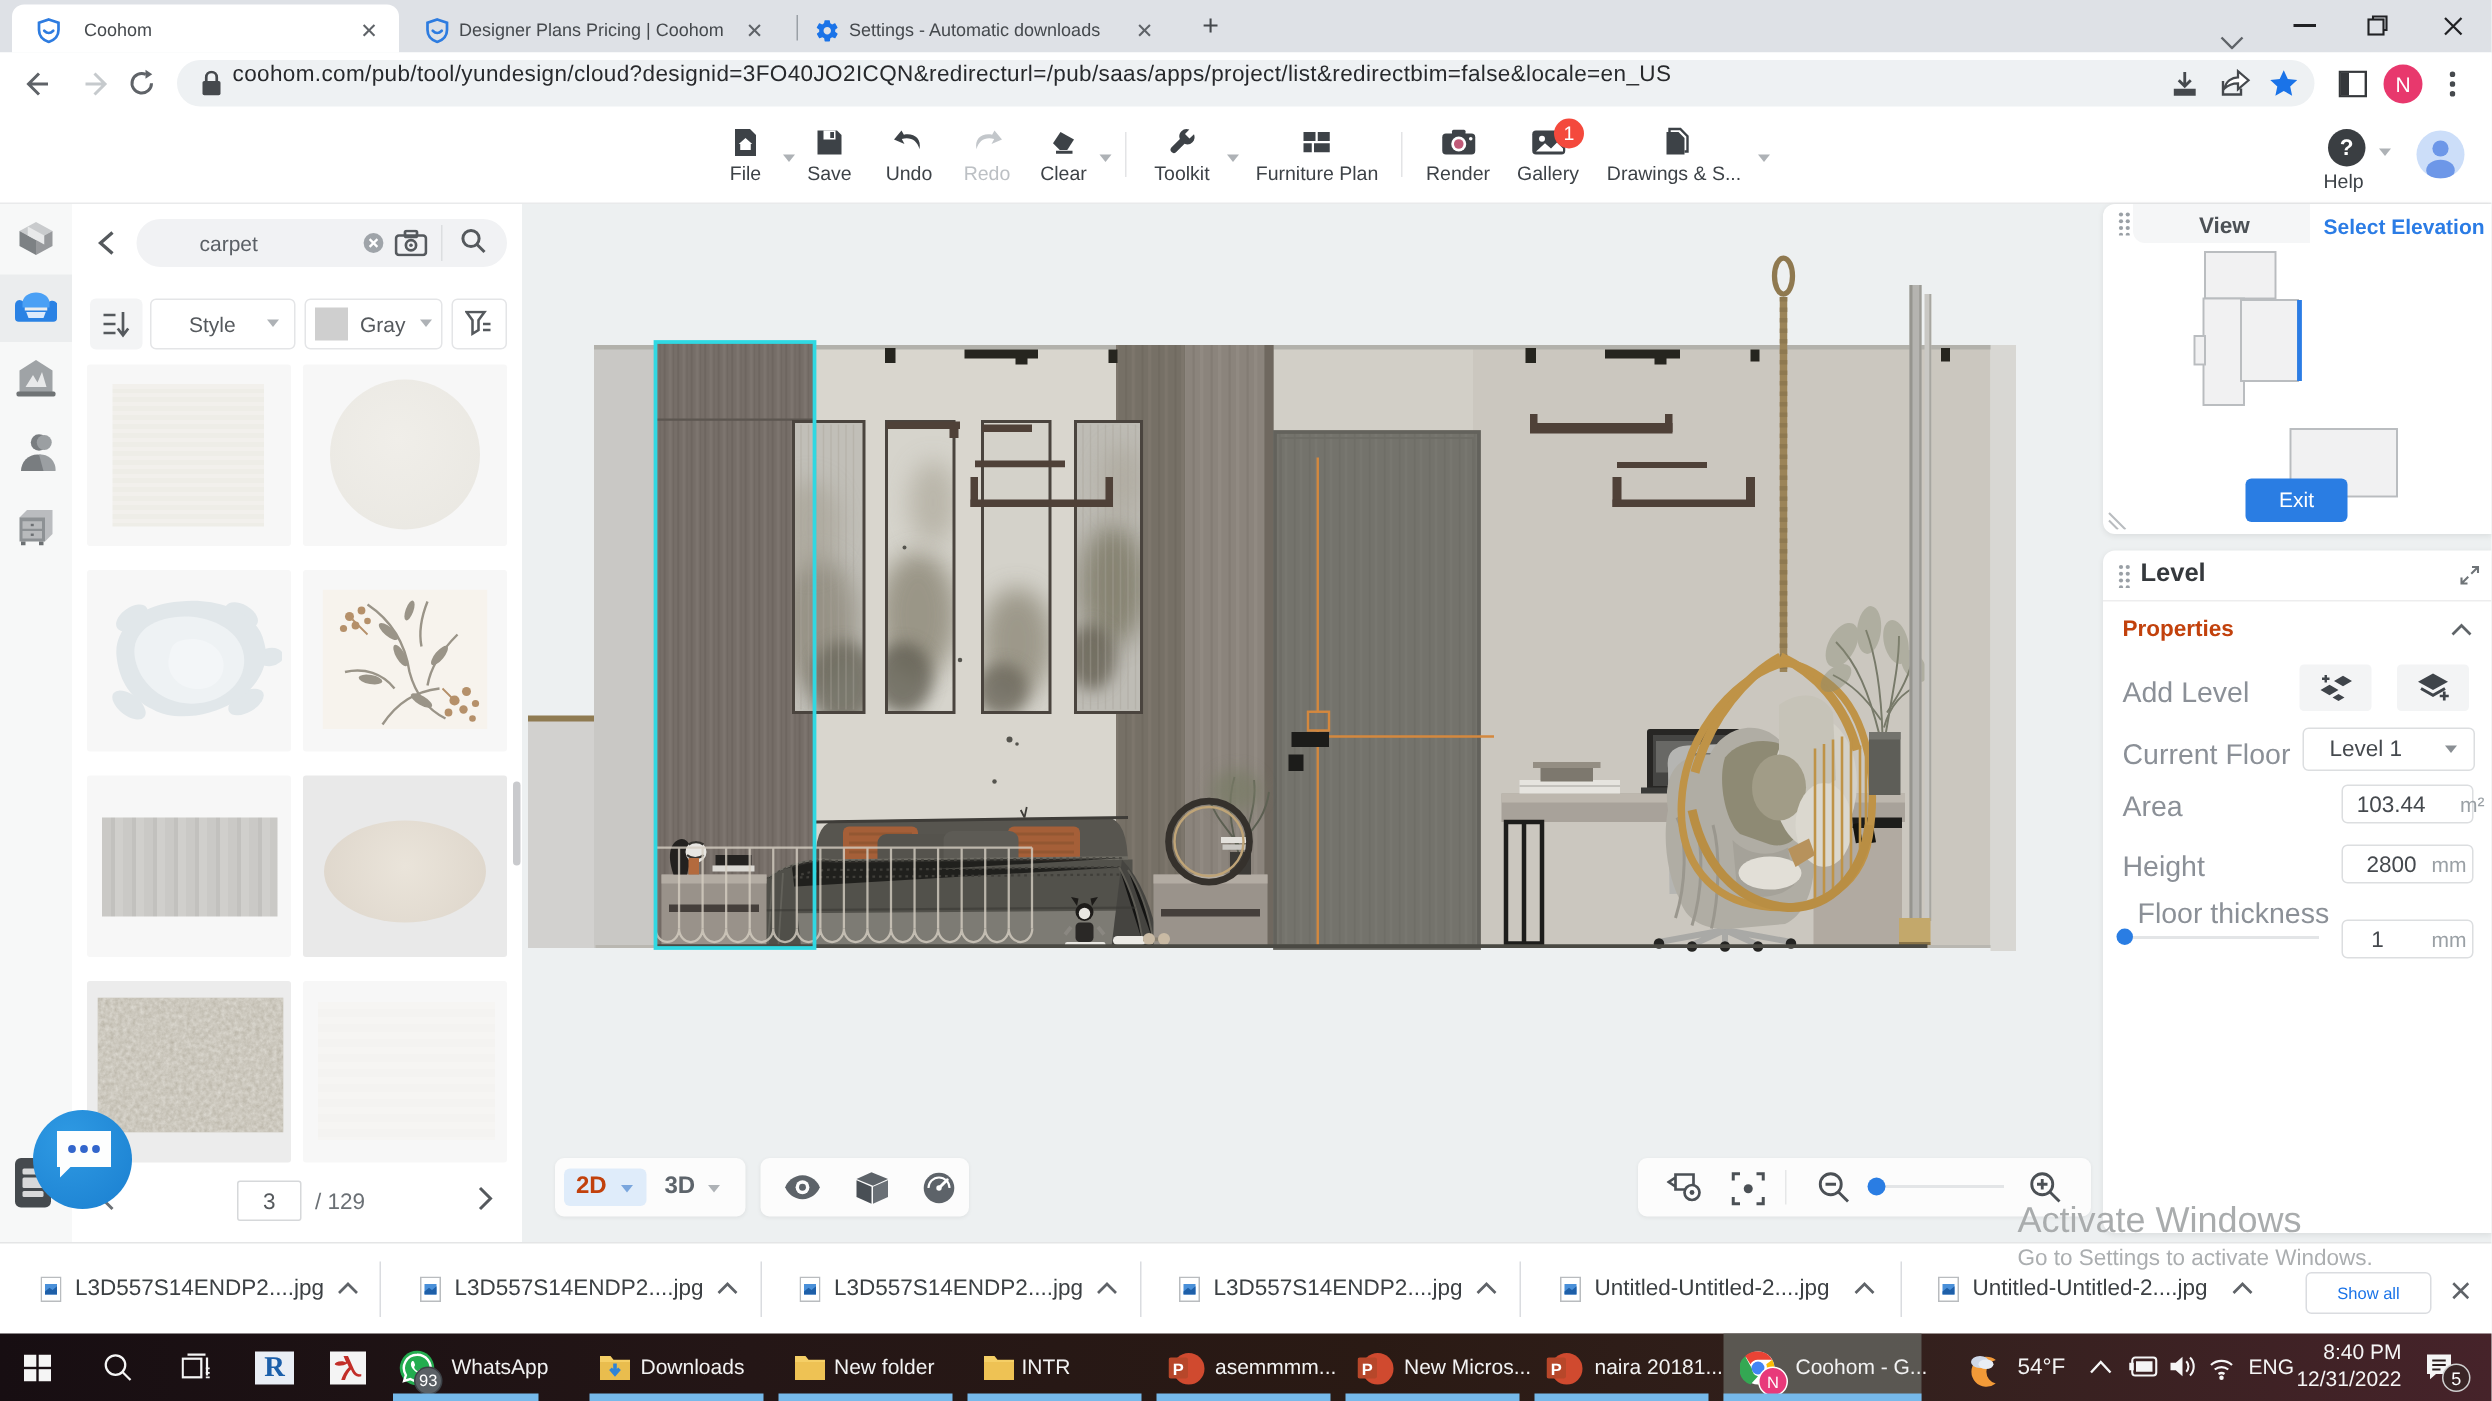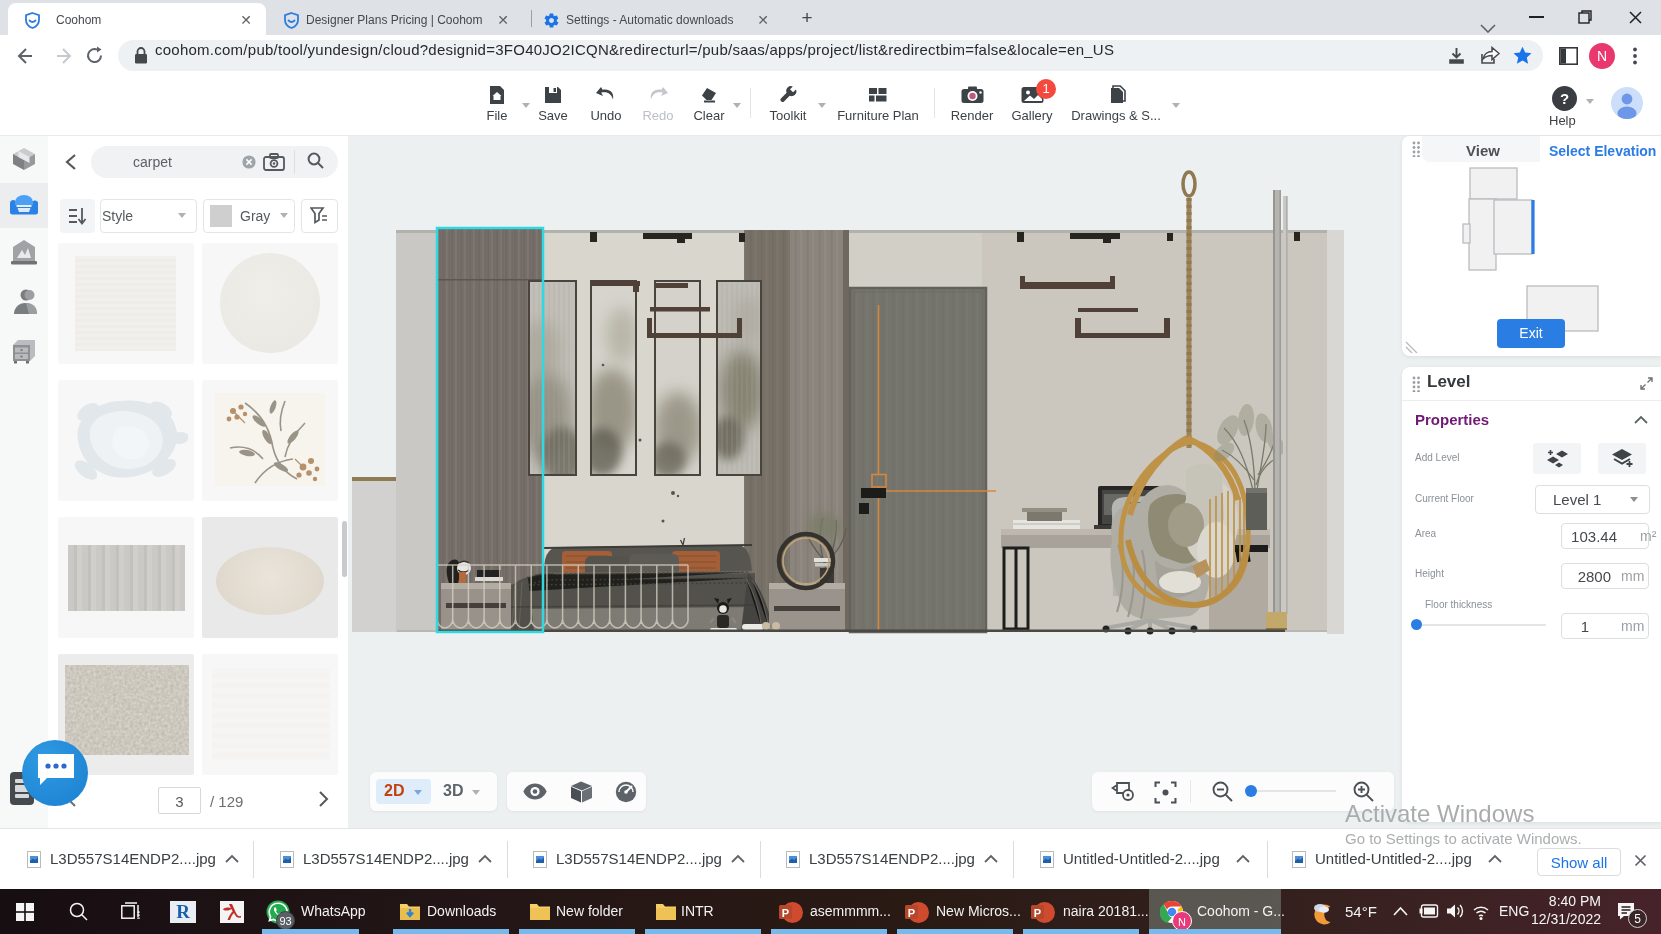--- a/index.html
+++ b/index.html
@@ -27,21 +27,21 @@
 #leftbar { position:absolute; left:0; top:136px; width:48px; height:692px; background:#f7f8f8; }
 #leftsel { position:absolute; left:0; top:47px; width:48px; height:45px; background:#ebedee; }
 
 #leftpanel { position:absolute; left:48px; top:136px; width:300px; height:692px; background:#ffffff; }
 #searchrow { position:absolute; left:91px; top:146px; width:247px; height:32px; background:#f1f2f4; border-radius:16px; }
 .drop { position:absolute; top:199px; height:34px; background:#fff; border:1px solid #e4e5e7; border-radius:4px; }
 .cell { position:absolute; width:136px; height:121px; background:#f7f7f7; border-radius:2px; }
 
 #viewpanel { position:absolute; left:1402px; top:136px; width:259px; height:220px; background:#fff; border-radius:8px 0 0 8px; box-shadow:0 1px 4px rgba(0,0,0,0.08); }
 #levelpanel { position:absolute; left:1402px; top:367px; width:259px; height:455px; background:#fff; border-radius:8px 0 0 8px; box-shadow:0 1px 4px rgba(0,0,0,0.08); }
-.lbl { position:absolute; font-size:10px; color:#8b9097; }
+.lbl { position:absolute; font-size:19px; color:#8b9097; }
 .inp { position:absolute; left:159px; width:88px; height:26px; border:1px solid #dcdee0; border-radius:4px; background:#fff; font-size:15px; color:#45494e; }
 
 .pill { position:absolute; top:772px; height:39px; background:#fcfcfc; border-radius:6px; box-shadow:0 1px 3px rgba(0,0,0,0.06); }
 
 #wm1 { position:absolute; left:1345px; top:800px; font-size:24px; color:#a9acad; z-index:60; }
 #wm2 { position:absolute; left:1345px; top:830px; font-size:15px; color:#abaeb0; z-index:60; }
 
 #dlbar { position:absolute; left:0; top:828px; width:1661px; height:61px; background:#fff; border-top:1px solid #e4e5e6; z-index:50; }
 .dlitem { position:absolute; top:0; height:61px; font-size:15px; color:#3c4043; white-space:nowrap; }
 .dlsep { position:absolute; top:12px; width:1px; height:37px; background:#dadce0; }
@@ -591,21 +591,21 @@
     <circle cx="7" cy="7" r="5.4" fill="none" stroke="#55595d" stroke-width="2"></circle>
     <path d="M11 11 L16 16" stroke="#55595d" stroke-width="2"></path>
   </svg>
 
 <div class="abs" style="left:60px;top:199px;width:35px;height:34px;background:#f3f4f5;border-radius:4px;z-index:6;"></div>
 <svg class="abs" style="left:68px;top:207px;z-index:7" width="20" height="19" viewBox="0 0 20 19">
     <path d="M1 3 H9 M1 9 H9 M1 15 H9" stroke="#55595d" stroke-width="1.8"></path>
     <path d="M14 1 V15 M10.5 12 L14 16.5 L17.5 12" stroke="#55595d" stroke-width="1.8" fill="none"></path>
   </svg>
 <div class="drop" style="left:100px;width:97px;z-index:6;"></div>
-<div class="abs" style="left:102px;top:208px;font-size:14px;color:#55595d;z-index:7;">Style</div>
+<div class="abs" style="left:126px;top:208px;font-size:14px;color:#55595d;z-index:7;">Style</div>
 <div class="caret" style="left:178px;top:213px;z-index:7;"></div>
 <div class="drop" style="left:203px;width:92px;z-index:6;"></div>
 <div class="abs" style="left:210px;top:205px;width:22px;height:22px;background:#cfcfcf;z-index:7;"></div>
 <div class="abs" style="left:240px;top:208px;font-size:14px;color:#55595d;z-index:7;">Gray</div>
 <div class="caret" style="left:280px;top:213px;z-index:7;"></div>
 <div class="drop" style="left:301px;width:37px;z-index:6;"></div>
 <svg class="abs" style="left:310px;top:207px;z-index:7" width="19" height="18" viewBox="0 0 19 18">
     <path d="M1 1 H13 L9 6.5 V13 L5 15.5 V6.5 Z" fill="none" stroke="#55595d" stroke-width="1.7"></path>
     <path d="M12 9 H17 M12 13 H17" stroke="#55595d" stroke-width="1.7"></path>
   </svg>
@@ -733,21 +733,21 @@
         <circle cx="6.5" cy="11" r="1.4"></circle>
         <circle cx="2" cy="15.5" r="1.4"></circle>
         <circle cx="6.5" cy="15.5" r="1.4"></circle>
       </g>
     </svg>
   <div class="abs" style="left:25px;top:5px;font-size:17px;font-weight:bold;color:#35393d;">Level</div>
   <svg class="abs" style="left:238px;top:10px" width="13" height="13" viewBox="0 0 13 13">
       <path d="M8 1 H12 V5 M12 1 L7.5 5.5 M5 12 H1 V8 M1 12 L5.5 7.5" stroke="#6f7478" stroke-width="1.4" fill="none"></path>
     </svg>
   <div class="abs" style="left:0px;top:33px;width:259px;height:1px;background:#ededee;"></div>
-  <div class="abs" style="left:13px;top:44px;font-size:15px;font-weight:bold;color:#701a75;">Properties</div>
+  <div class="abs" style="left:13px;top:44px;font-size:15px;font-weight:bold;color:#c2410c;">Properties</div>
   <svg class="abs" style="left:232px;top:48px" width="14" height="9" viewBox="0 0 14 9">
       <path d="M1 8 L7 2 L13 8" stroke="#5f6468" stroke-width="1.8" fill="none"></path>
     </svg>
   <div class="lbl" style="left:13px;top:85px;">Add Level</div>
   <div class="abs" style="left:131px;top:76px;width:48px;height:31px;background:#f3f4f5;border-radius:3px;"></div>
   <div class="abs" style="left:196px;top:76px;width:48px;height:31px;background:#f3f4f5;border-radius:3px;"></div>
   <svg class="abs" style="left:144px;top:81px" width="23" height="21" viewBox="0 0 23 21">
       <path d="M10 6 L16 2.5 L22 6 L16 9.5 Z M1 12 L7 8.5 L13 12 L7 15.5 Z M9 17 L13 14.6 L17 17 L13 19.4 Z" fill="#3f444a"></path>
       <path d="M4.5 2 V7 M2 4.5 H7" stroke="#3f444a" stroke-width="1.6"></path>
     </svg>
@@ -894,21 +894,21 @@
       <svg class="abs" style="left:0px;top:22px" width="14" height="17" viewBox="0 0 14 17">
         <rect x="0.5" y="0.5" width="13" height="16" fill="#fff" stroke="#b9bcbf"></rect>
         <rect x="3" y="5" width="8" height="7" fill="#4a90d9"></rect>
         <path d="M3 10 L6 7.5 L8 9 L11 6.5 V12 H3 Z" fill="#1e5fa8"></path>
       </svg>
       <div class="abs" style="left:23px;top:21px;">Untitled-Untitled-2....jpg</div>
       <svg class="abs" style="left:196px;top:25px" width="14" height="9" viewBox="0 0 14 9">
         <path d="M1 8 L7 2 L13 8" stroke="#5f6368" stroke-width="1.8" fill="none"></path>
       </svg>
     </div>
-  <div class="abs" style="left:1537px;top:19px;width:84px;height:28px;border:1px solid #dadce0;border-radius:4px;color:#1a73e8;font-size:15px;text-align:center;line-height:28px;">Show all</div>
+  <div class="abs" style="left:1537px;top:19px;width:84px;height:28px;border:1px solid #dadce0;border-radius:4px;color:#1a73e8;font-size:11px;text-align:center;line-height:28px;">Show all</div>
   <svg class="abs" style="left:1634px;top:25px" width="13" height="13" viewBox="0 0 13 13">
       <path d="M1.5 1.5 L11.5 11.5 M11.5 1.5 L1.5 11.5" stroke="#5f6368" stroke-width="1.7"></path>
     </svg>
 </div>
 
 <div id="taskbar">
   <svg class="abs" style="left:16px;top:14px" width="18" height="18" viewBox="0 0 18 18">
       <rect x="0" y="0" width="8.2" height="8.2" fill="#f5f5f5"></rect>
       <rect x="9.8" y="0" width="8.2" height="8.2" fill="#f5f5f5"></rect>
       <rect x="0" y="9.8" width="8.2" height="8.2" fill="#f5f5f5"></rect>

